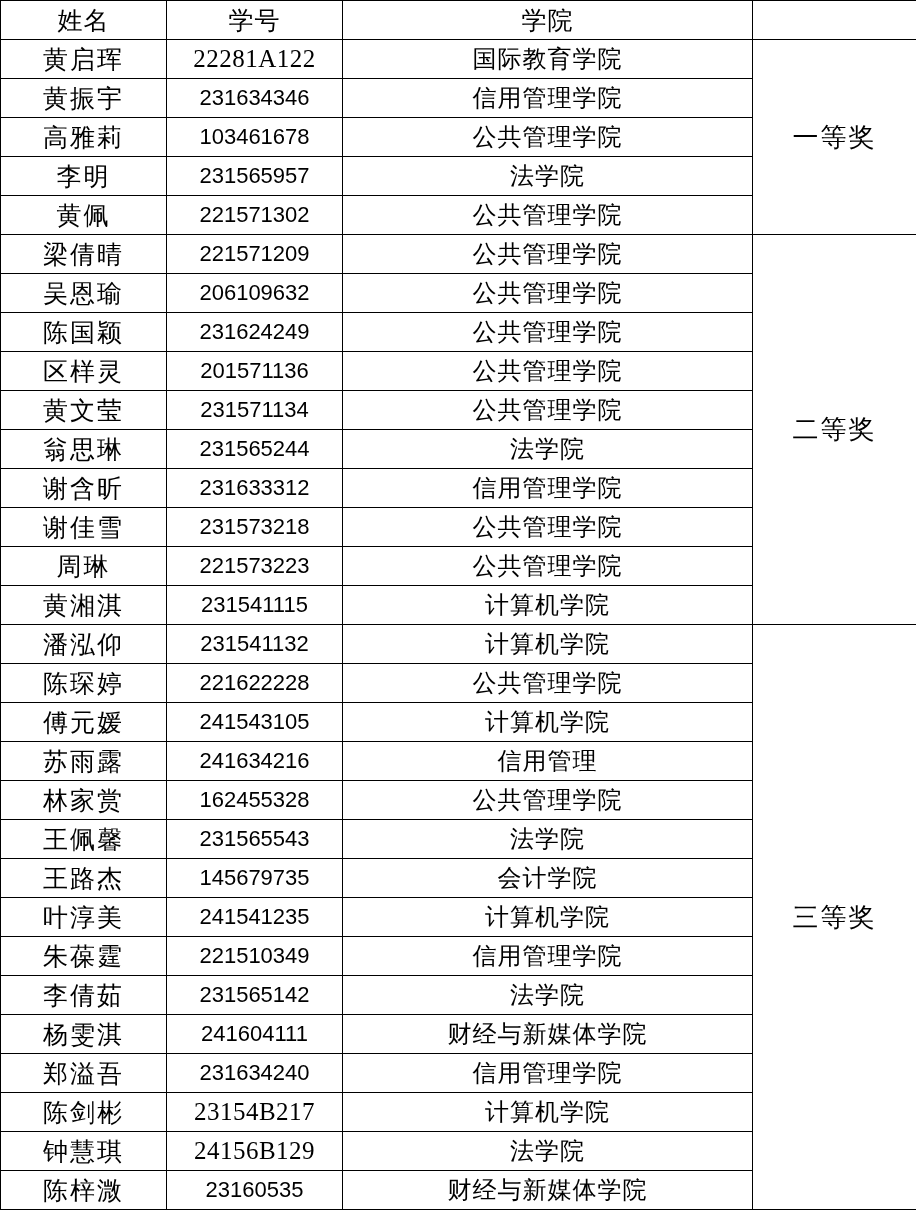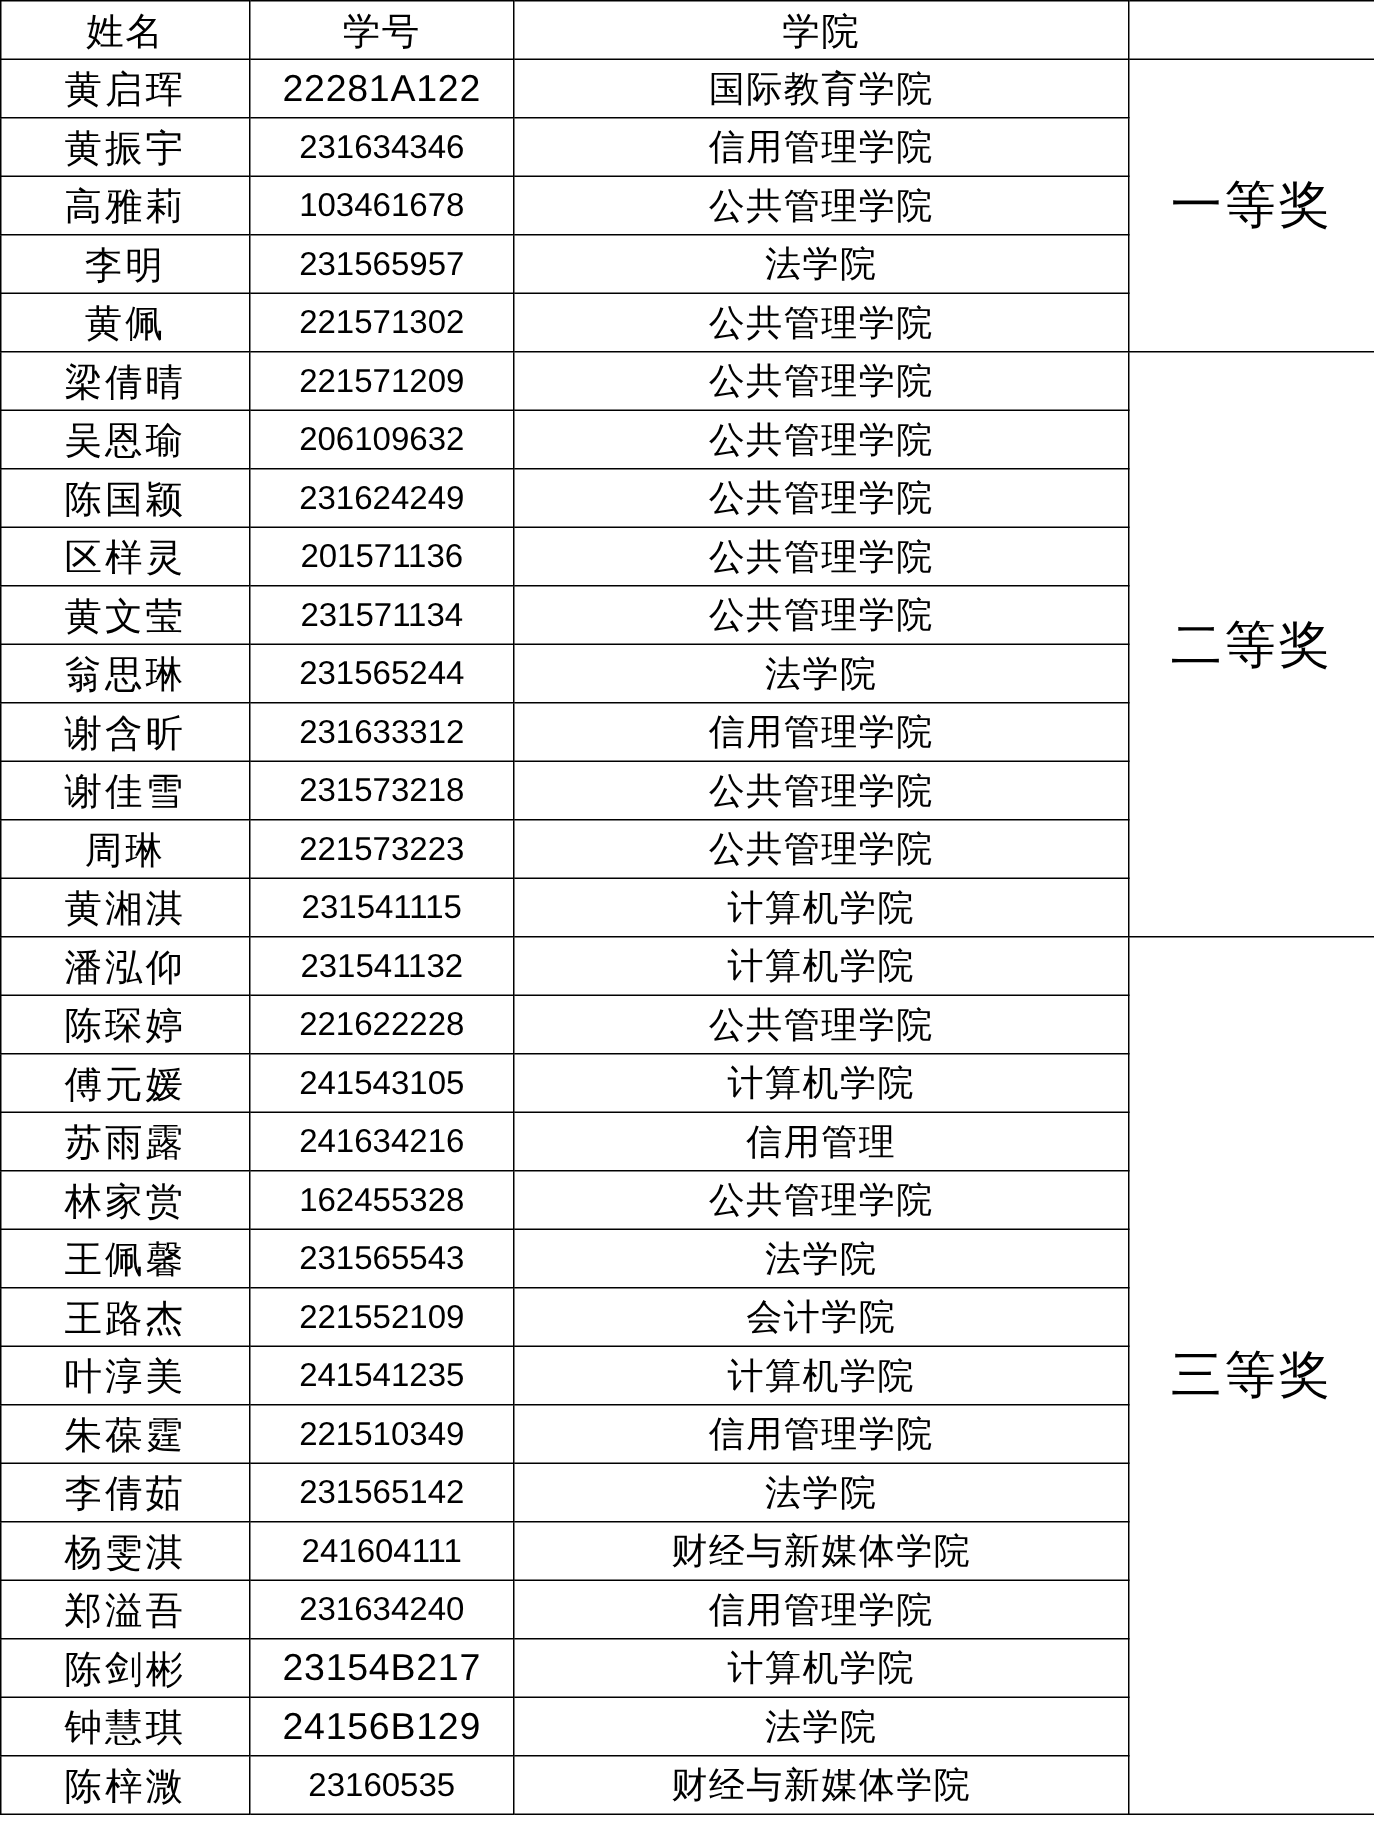--- a/index.html
+++ b/index.html
@@ -49,28 +49,29 @@
     font-size: 25px;
     letter-spacing: 2px;
   }
   .cell-id {
     font-size: 22px;
     letter-spacing: 0px;
   }
   .cell-id.wide {
     font-size: 25px;
     letter-spacing: 0.5px;
+    font-family: Liberation Serif, serif;
   }
   .cell-college {
     font-size: 24px;
     letter-spacing: 1px;
     margin-left: 24px;
   }
   .cell-award {
-    font-size: 34px;
+    font-size: 26px;
     letter-spacing: 2px;
   }
   .blank {
     border-left: 1px solid #000000;
     border-right: 1px solid #000000;
   }
 </style>
 </head>
 <body>
 
@@ -192,21 +193,21 @@
           <td class="cell-id">162455328</td>
           <td class="cell-college">公共管理学院</td>
         </tr>
         <tr>
           <td class="cell-name">王佩馨</td>
           <td class="cell-id">231565543</td>
           <td class="cell-college">法学院</td>
         </tr>
         <tr>
           <td class="cell-name">王路杰</td>
-          <td class="cell-id">221552109</td>
+          <td class="cell-id">145679735</td>
           <td class="cell-college">会计学院</td>
         </tr>
         <tr>
           <td class="cell-name">叶淳美</td>
           <td class="cell-id">241541235</td>
           <td class="cell-college">计算机学院</td>
         </tr>
         <tr>
           <td class="cell-name">朱葆霆</td>
           <td class="cell-id">221510349</td>

